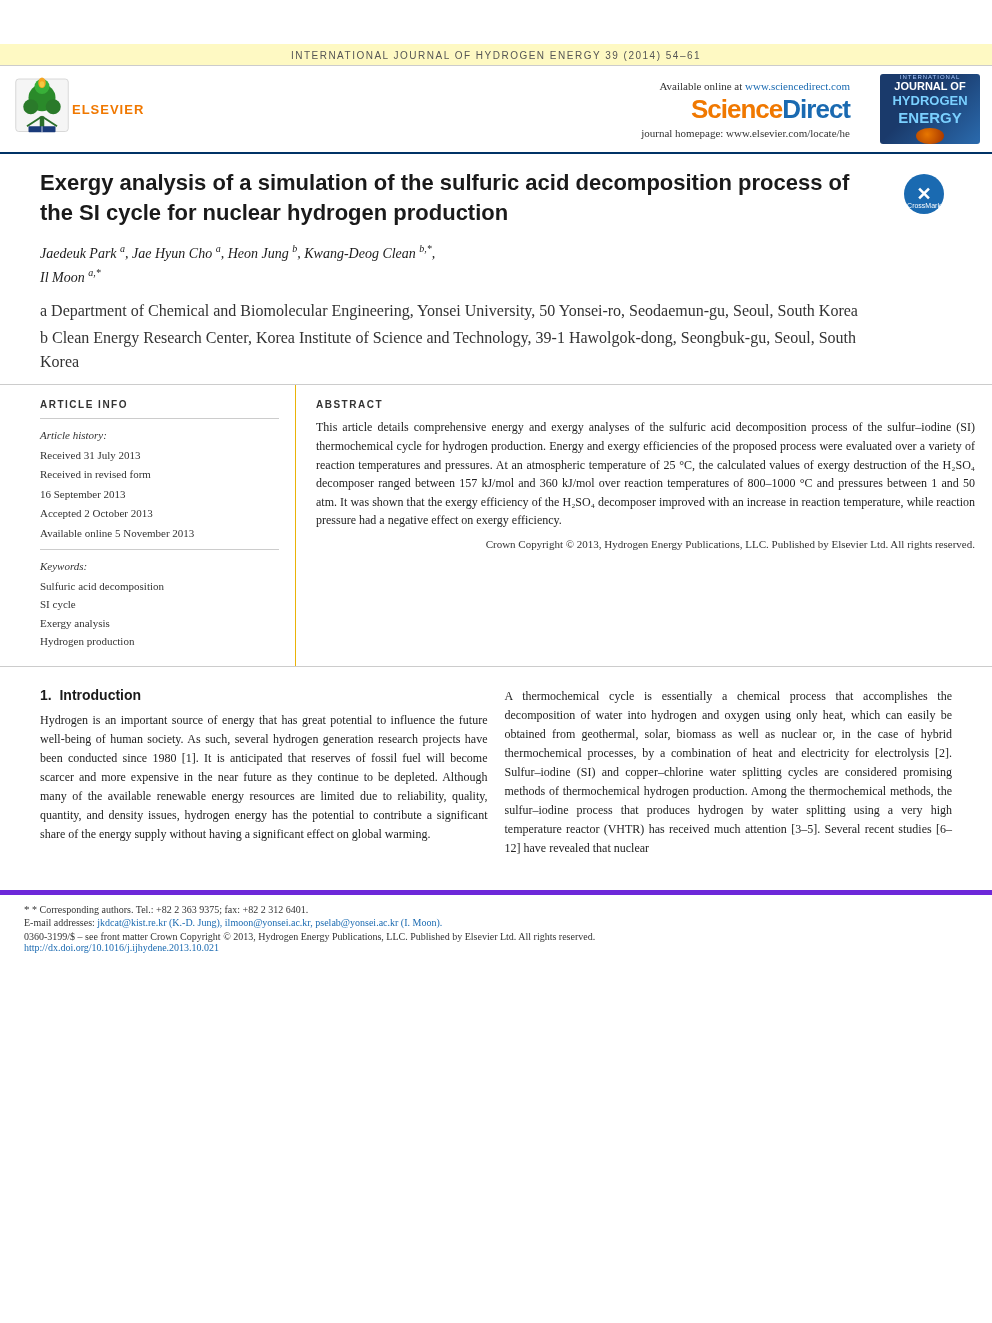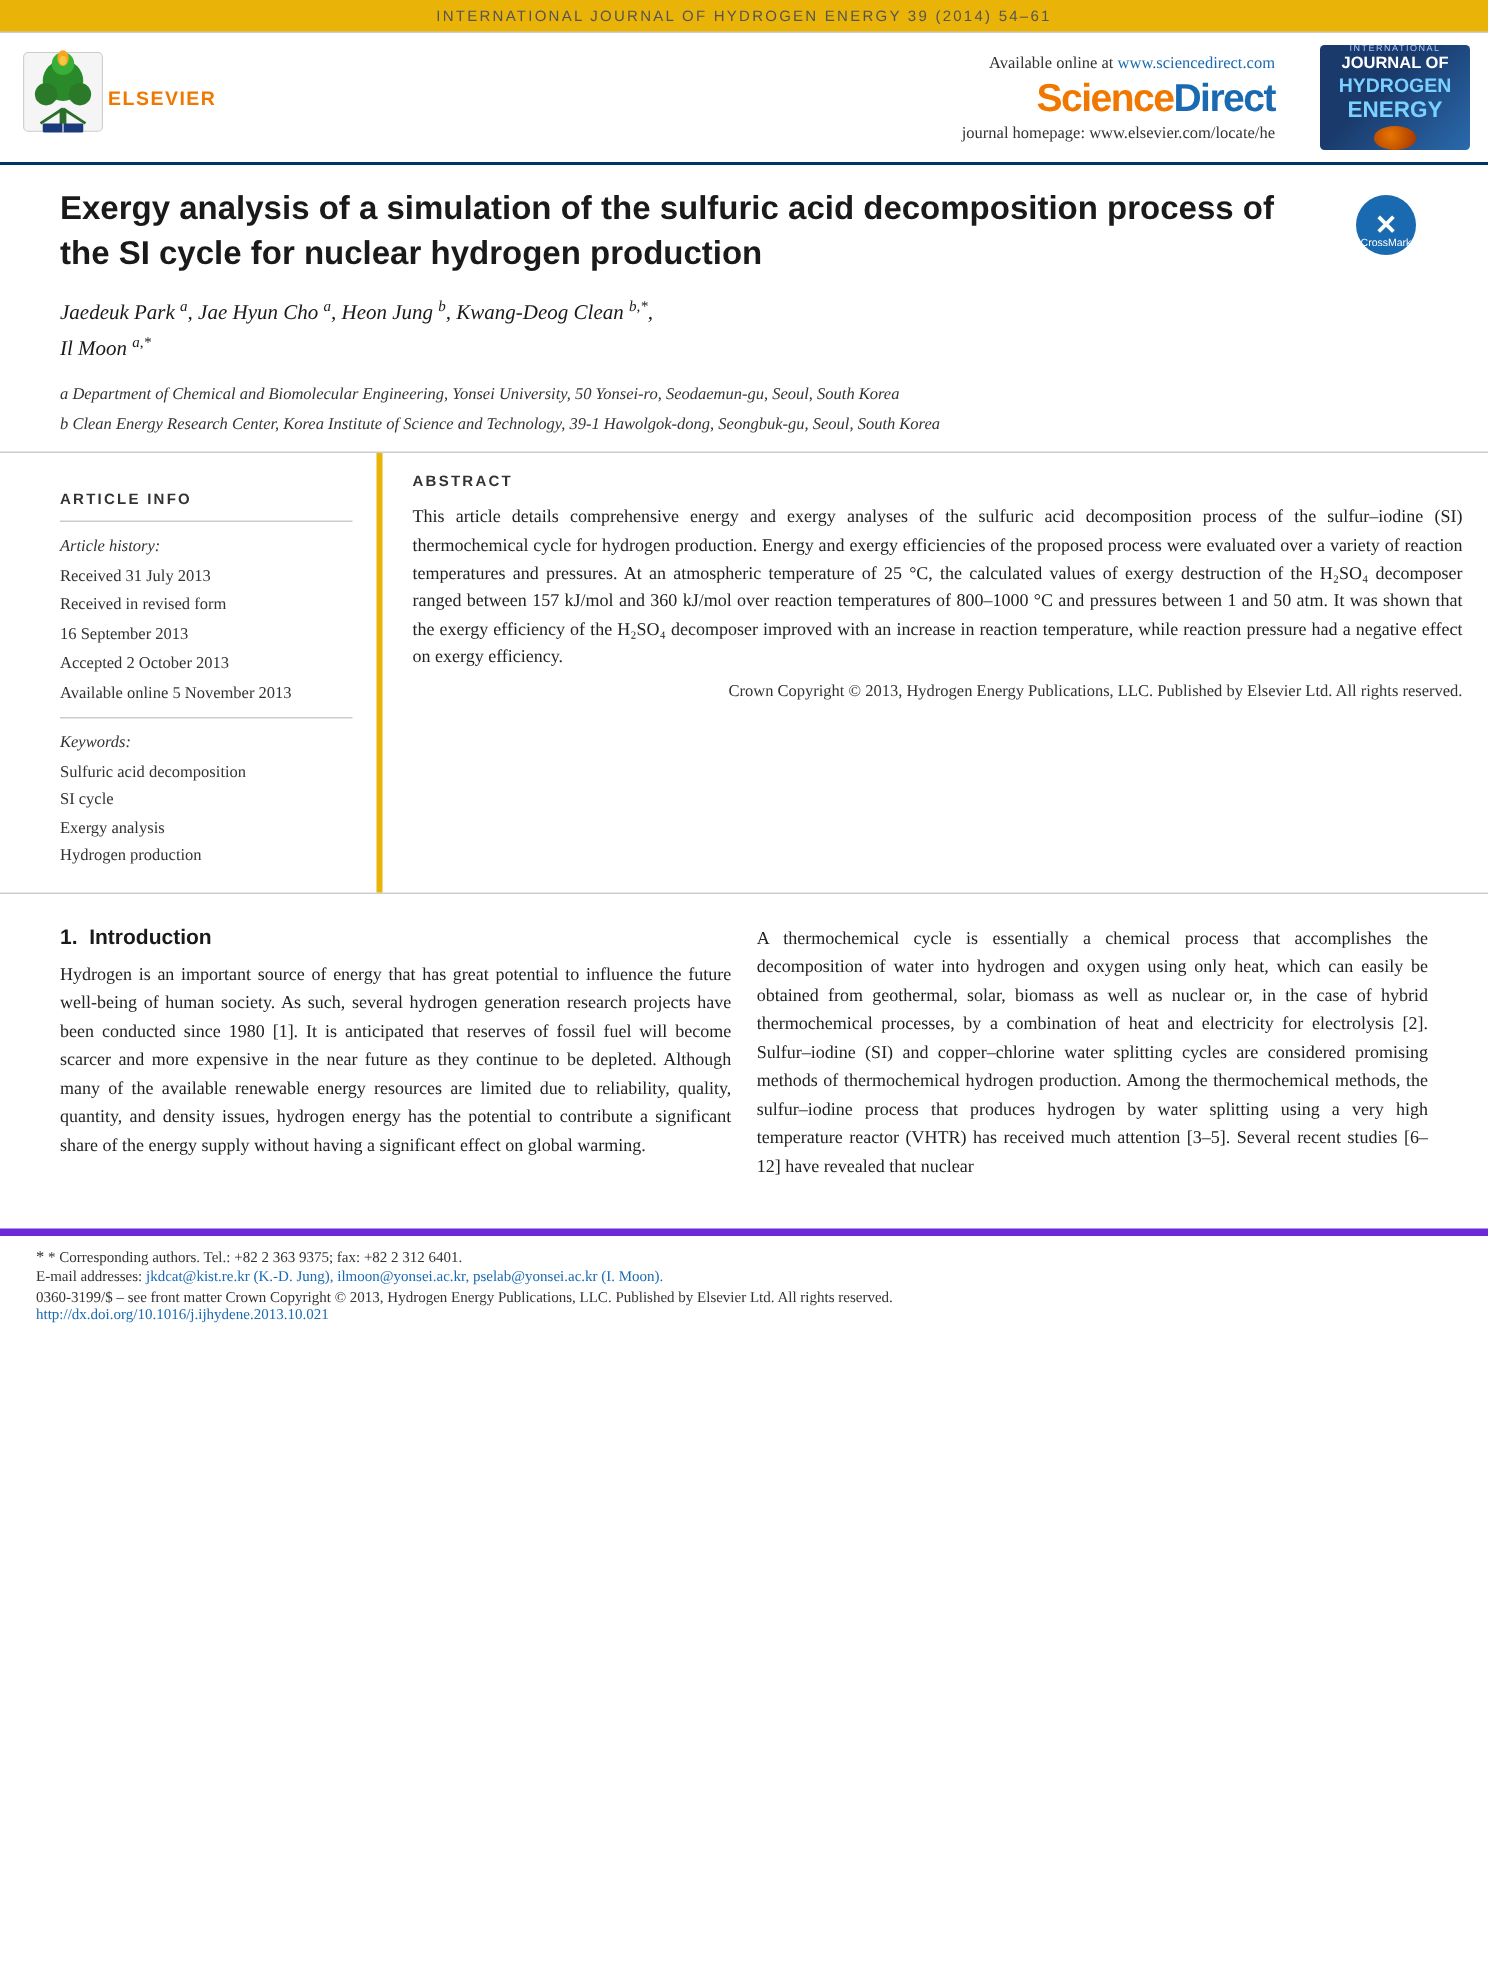--- a/index.html
+++ b/index.html
@@ -7,29 +7,30 @@
       width: 992px;
       min-height: 1323px;
       background: #fff;
       font-family: 'Times New Roman', Times, serif;
       font-size: 13px;
       color: #222;
     }
 
     
     .top-bar {
-      background: #eab308;
+      background: #fef9c3;
       text-align: center;
       padding: 6px 0 4px;
       border-bottom: 1px solid #ccc;
       font-size: 10px;
       letter-spacing: 1.5px;
       color: #555;
       font-family: Arial, sans-serif;
       text-transform: uppercase;
+      margin-top: 44px;
     }
 
     
     .header {
       display: flex;
       align-items: center;
       padding: 8px 12px;
       border-bottom: 2px solid #003366;
       gap: 10px;
     }
@@ -146,22 +147,21 @@
       font-size: 14px;
       font-style: italic;
       color: #1a1a1a;
       margin-bottom: 10px;
       line-height: 1.6;
     }
     .authors sup {
       font-size: 10px;
     }
     .affiliations {
-      font-size: 11px;
-      font-style: italic;
+      font-size: 16px;
       color: #333;
       line-height: 1.5;
     }
     .crossmark {
       width: 50px;
       flex-shrink: 0;
       display: flex;
       align-items: flex-start;
       padding-top: 4px;
     }
@@ -170,24 +170,24 @@
       height: 44px;
     }
 
     
     .article-body {
       display: flex;
       padding: 0 0 0 0;
       border-bottom: 1px solid #ccc;
     }
     .article-info {
-      width: 255px;
+      width: 296px;
       flex-shrink: 0;
-      padding: 26px 16px 14px 40px;
-      border-right: 4px solid #eab308;
+      padding: 14px 16px 14px 40px;
+      border-right: 1px solid #eab308;
       font-size: 11.5px;
     }
     .article-info h3 {
       font-size: 10px;
       letter-spacing: 1.5px;
       text-transform: uppercase;
       font-family: Arial, sans-serif;
       color: #333;
       margin-bottom: 6px;
     }

